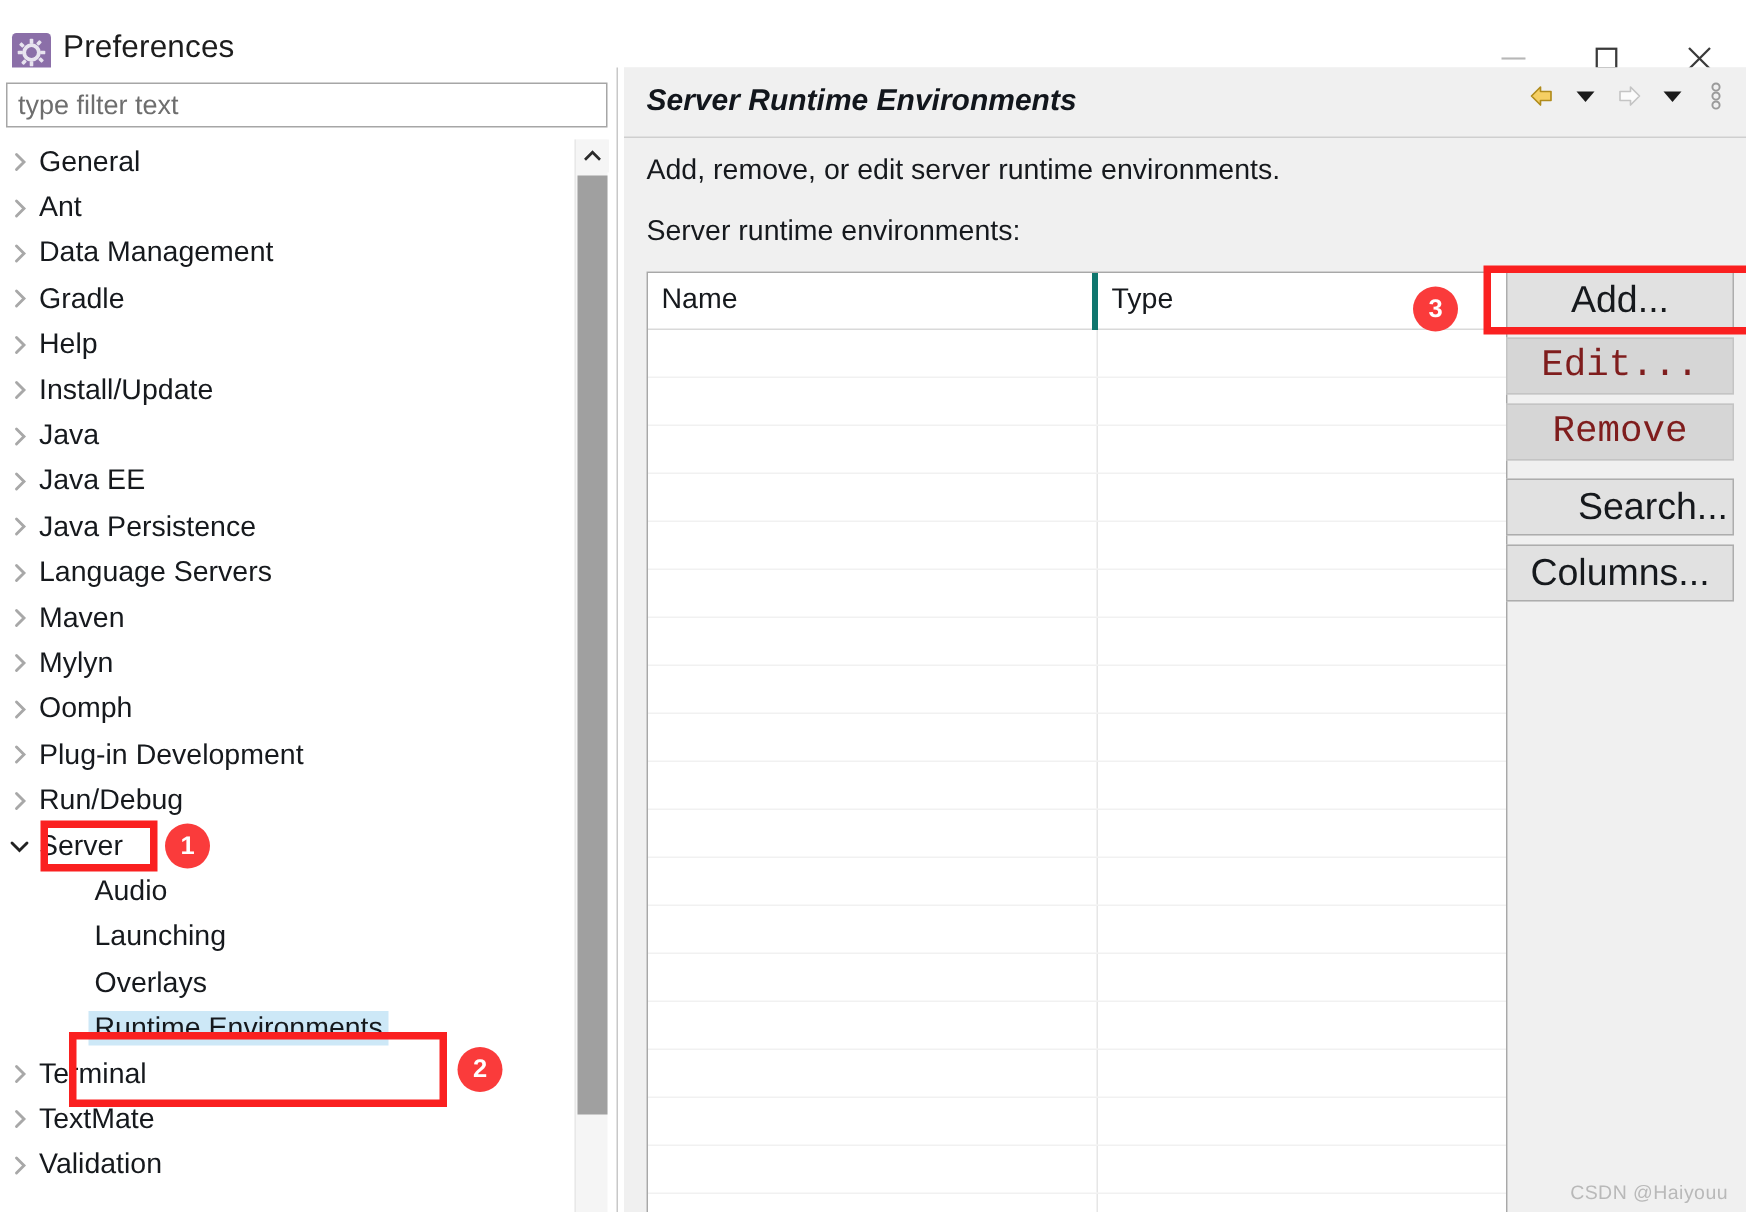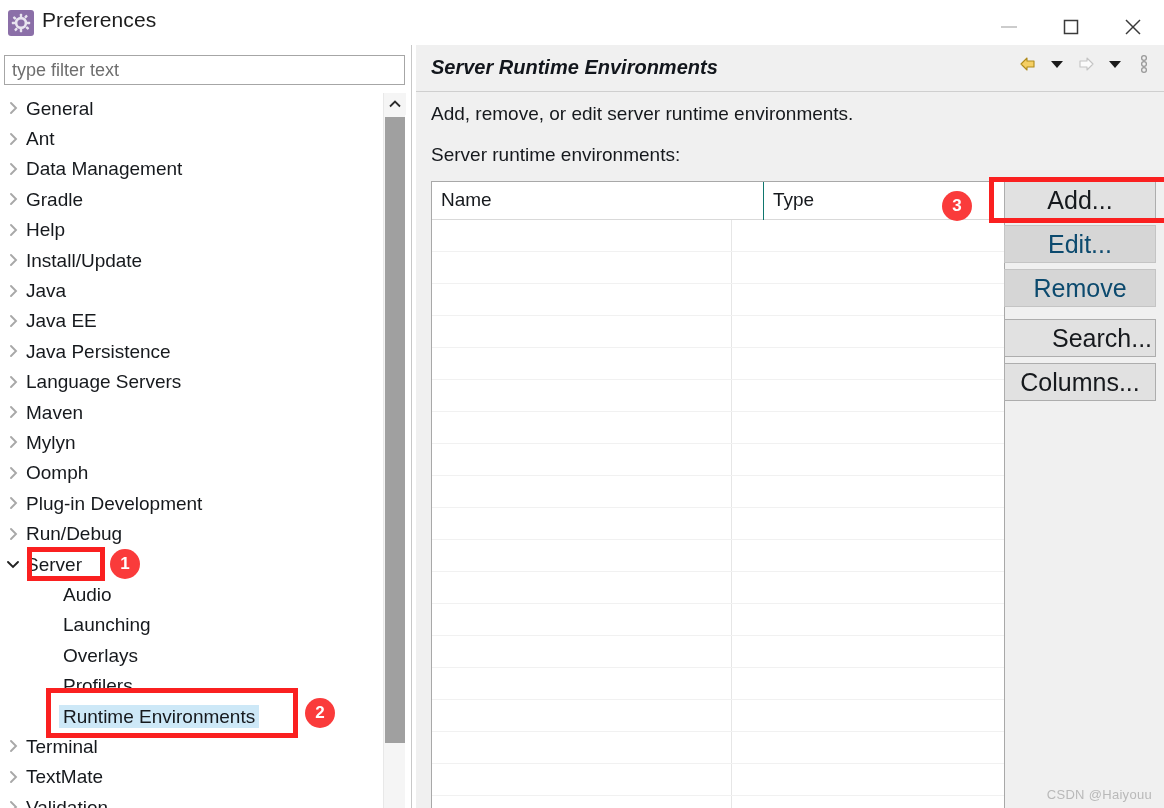--- a/index.html
+++ b/index.html
@@ -16,21 +16,21 @@
   #app {
     position: relative;
     width: 1164px;
     height: 808px;
     background: #ffffff;
   }
 
   
   .titlebar {
     position: absolute;
-    left: 0; top: 4px;
+    left: 0; top: 16px;
     width: 1164px; height: 45px;
     background: #ffffff;
     display: flex;
     align-items: center;
     text-align: center;
   }
   .app-icon {
     position: absolute;
     left: 8px; top: 6px;
     width: 26px; height: 26px;
@@ -210,21 +210,21 @@
     height: 38px;
     background: #ffffff;
     border-bottom: 1px solid #d9d9d9;
   }
   .th {
     font-size: 19px;
     color: #16191d;
     padding: 7px 0 0 9px;
     height: 38px;
   }
-  .th.name { width: 332px; border-right: 1px solid #0f766e; }
+  .th.name { width: 300px; border-right: 4px solid #0f766e; }
   .th.type { flex: 1; }
   .table-body { position: relative; }
   .tbl-row {
     display: flex;
     height: 32px;
     border-bottom: 1px solid #f1f1f1;
   }
   .tbl-cell.name { width: 300px; border-right: 1px solid #e6e6e6; }
   .tbl-cell.type { flex: 1; }
 
@@ -242,23 +242,24 @@
     background: #e1e1e1;
     border: 1px solid #adadad;
     font-family: "Liberation Sans", sans-serif;
     font-size: 25px;
     color: #16191d;
     text-align: center;
     line-height: 34px;
     cursor: default;
   }
   .pbtn.disabled {
-    color: #0c4a6e;
+    color: #7f1d1d;
     background: #d6d6d6;
     border-color: #c4c4c4;
+    font-family: Liberation Mono, monospace;
   }
   .pbtn.gap { margin-top: 12px; padding-left: 44px; }
 
   .watermark {
     position: absolute;
     right: 12px; bottom: 6px;
     font-size: 13px;
     color: #b9b9b9;
     letter-spacing: 0.3px;
   }
@@ -465,24 +466,20 @@
           <span class="tree-label">Audio</span>
         </div>
         <div class="tree-row child">
           <span class="twisty"></span>
           <span class="tree-label">Launching</span>
         </div>
         <div class="tree-row child">
           <span class="twisty"></span>
           <span class="tree-label">Overlays</span>
         </div>
-        <div class="tree-row child">
-          <span class="twisty"></span>
-          <span class="tree-label">Profilers</span>
-        </div>
         <div class="tree-row child selected">
           <span class="twisty"></span>
           <span class="tree-label">Runtime Environments</span>
         </div>
         <div class="tree-row">
           <span class="twisty">
             <svg width="12" height="14" viewBox="0 0 12 14">
               <path d="M4 2 L9 7 L4 12" fill="none" stroke="#a8a8a8" stroke-width="1.9" stroke-linecap="round"></path>
             </svg>
           </span>

